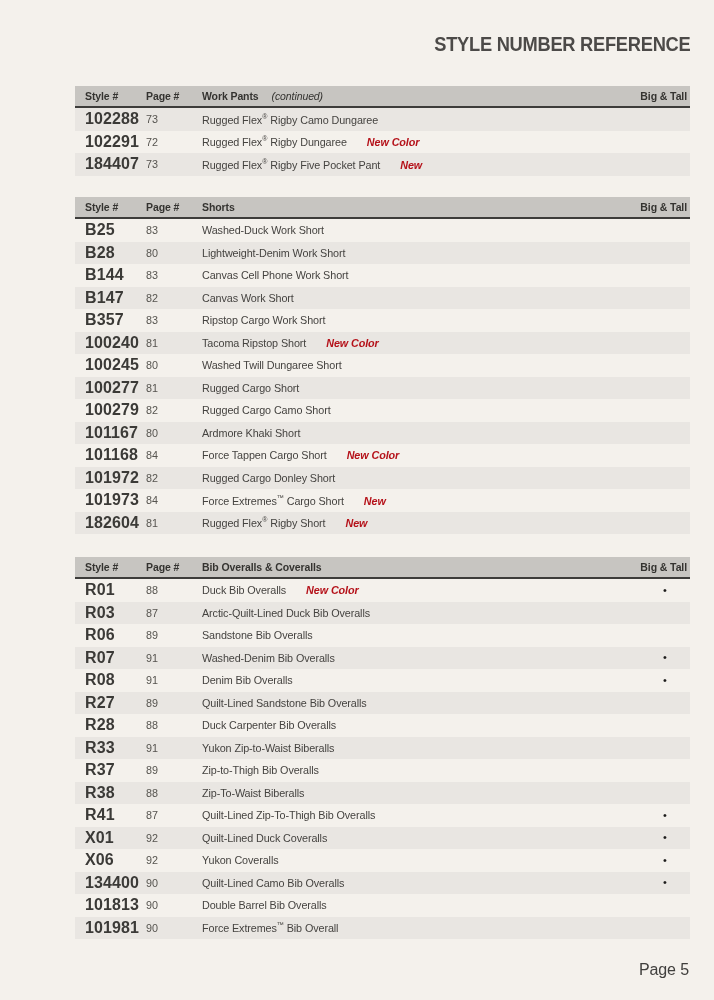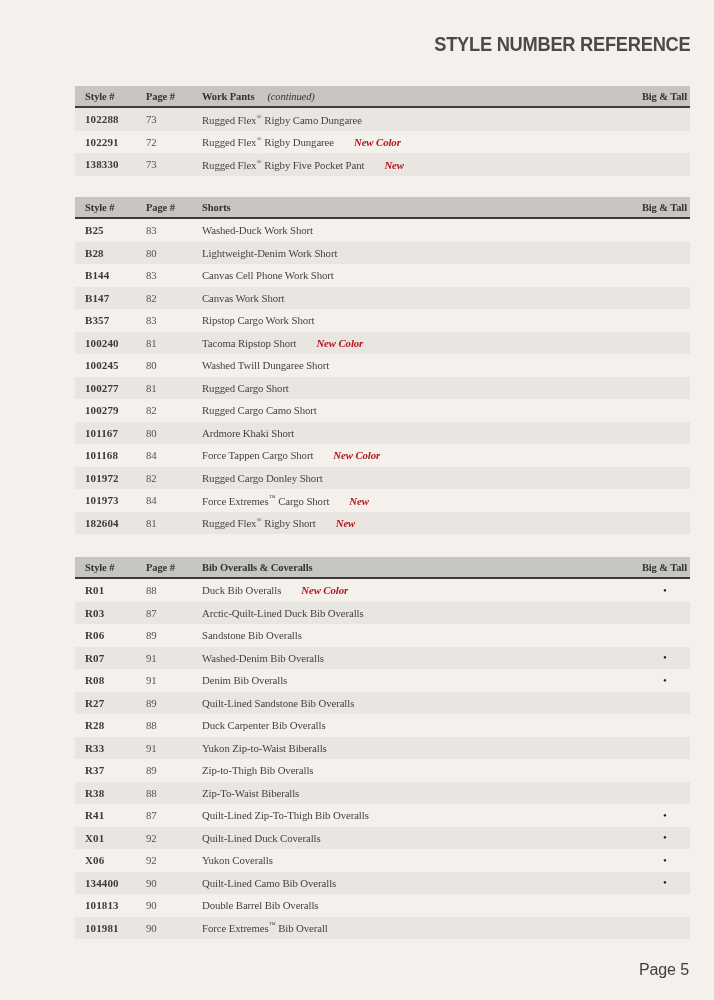--- a/index.html
+++ b/index.html
@@ -20,21 +20,20 @@
     color:#4c4a48;
     letter-spacing:-0.3px;
     transform:scaleX(0.87);
     transform-origin:100% 50%;
     white-space:nowrap;
   }
   .ref-table{
     position:absolute;
     left:75px;
     width:615px;
-    font-family:Liberation Serif, serif;
   }
   .thead,.trow{
     display:grid;
     grid-template-columns:61px 56px 1fr 50px;
     align-items:center;
     padding-left:10px;
     box-sizing:border-box;
   }
   .thead{
     height:22px;
@@ -54,21 +53,21 @@
     padding-right:3px;
     white-space:nowrap;
   }
   .trow{
     height:22.5px;
     font-size:10.8px;
   }
   .trow.shade{background:var(--stripe,#e9e6e2);}
   .cell-style{
     font-weight:bold;
-    font-size:11px;
+    font-size:16px;
     color:#3b3a37;
     letter-spacing:0.1px;
   }
   .cell-page{color:#56544f;}
   .cell-name{color:#454340;white-space:nowrap;}
   .cell-name sup{font-size:7px;letter-spacing:0;}
   .tag{
     color:var(--accent,#b5121a);
     font-weight:bold;
     font-style:italic;
@@ -106,21 +105,21 @@
           <div class="cell-name"><span>Rugged Flex<sup>®</sup> Rigby Camo Dungaree</span></div>
           <div class="cell-bt"></div>
         </div>
         <div class="trow">
           <div class="cell-style">102291</div>
           <div class="cell-page">72</div>
           <div class="cell-name"><span>Rugged Flex<sup>®</sup> Rigby Dungaree</span><span class="tag">New Color</span></div>
           <div class="cell-bt"></div>
         </div>
         <div class="trow shade">
-          <div class="cell-style">138330</div>
+          <div class="cell-style">184407</div>
           <div class="cell-page">73</div>
           <div class="cell-name"><span>Rugged Flex<sup>®</sup> Rigby Five Pocket Pant</span><span class="tag">New</span></div>
           <div class="cell-bt"></div>
         </div>
       </div>
       <div class="ref-table" style="top: 197px;">
         <div class="thead">
           <div class="c-style">Style #</div>
           <div class="c-page">Page #</div>
           <div class="c-name"><span>Shorts</span></div>

